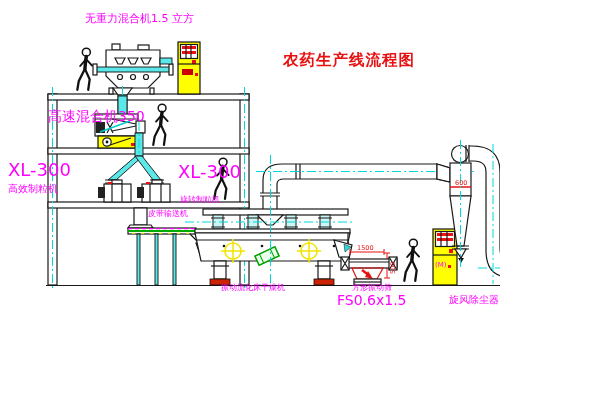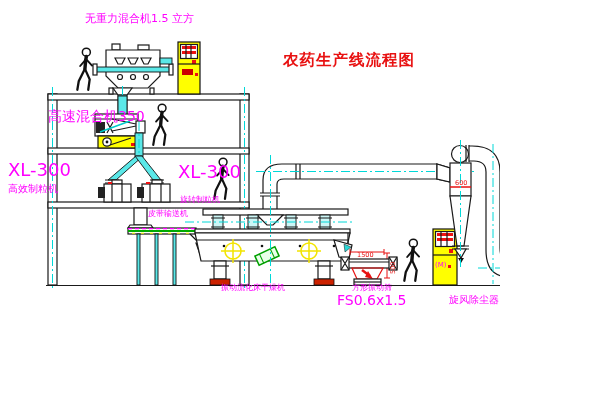--- a/index.html
+++ b/index.html
@@ -279,17 +279,17 @@
 <div class="lb" style="left:221px;top:284px;font-size:8px;">振动流化床干燥机</div>
 
 <div class="lb" style="left:352px;top:284px;font-size:8px;">方形振动筛</div>
 <div class="lb" style="left:337px;top:293px;font-size:14px;">FS0.6x1.5</div>
 
 <div class="lb" style="left:449px;top:295px;font-size:10px;">旋风除尘器</div>
 <div class="lb" style="left:512px;top:292px;font-size:13px;">引风机</div>
 
 <div class="lb" style="left:435px;top:262px;font-size:7px;">(M)</div>
 
-<div class="lb red dim" style="left:357px;top:245px;margin-top:7px;">1500</div>
+<div class="lb red dim" style="left:357px;top:245px;">1500</div>
 <div class="lb red dim vdim" style="left:390px;top:274px;">500</div>
 <div class="lb red dim" style="left:455px;top:180px;">600</div>
 
 </div>
 
 </body></html>

